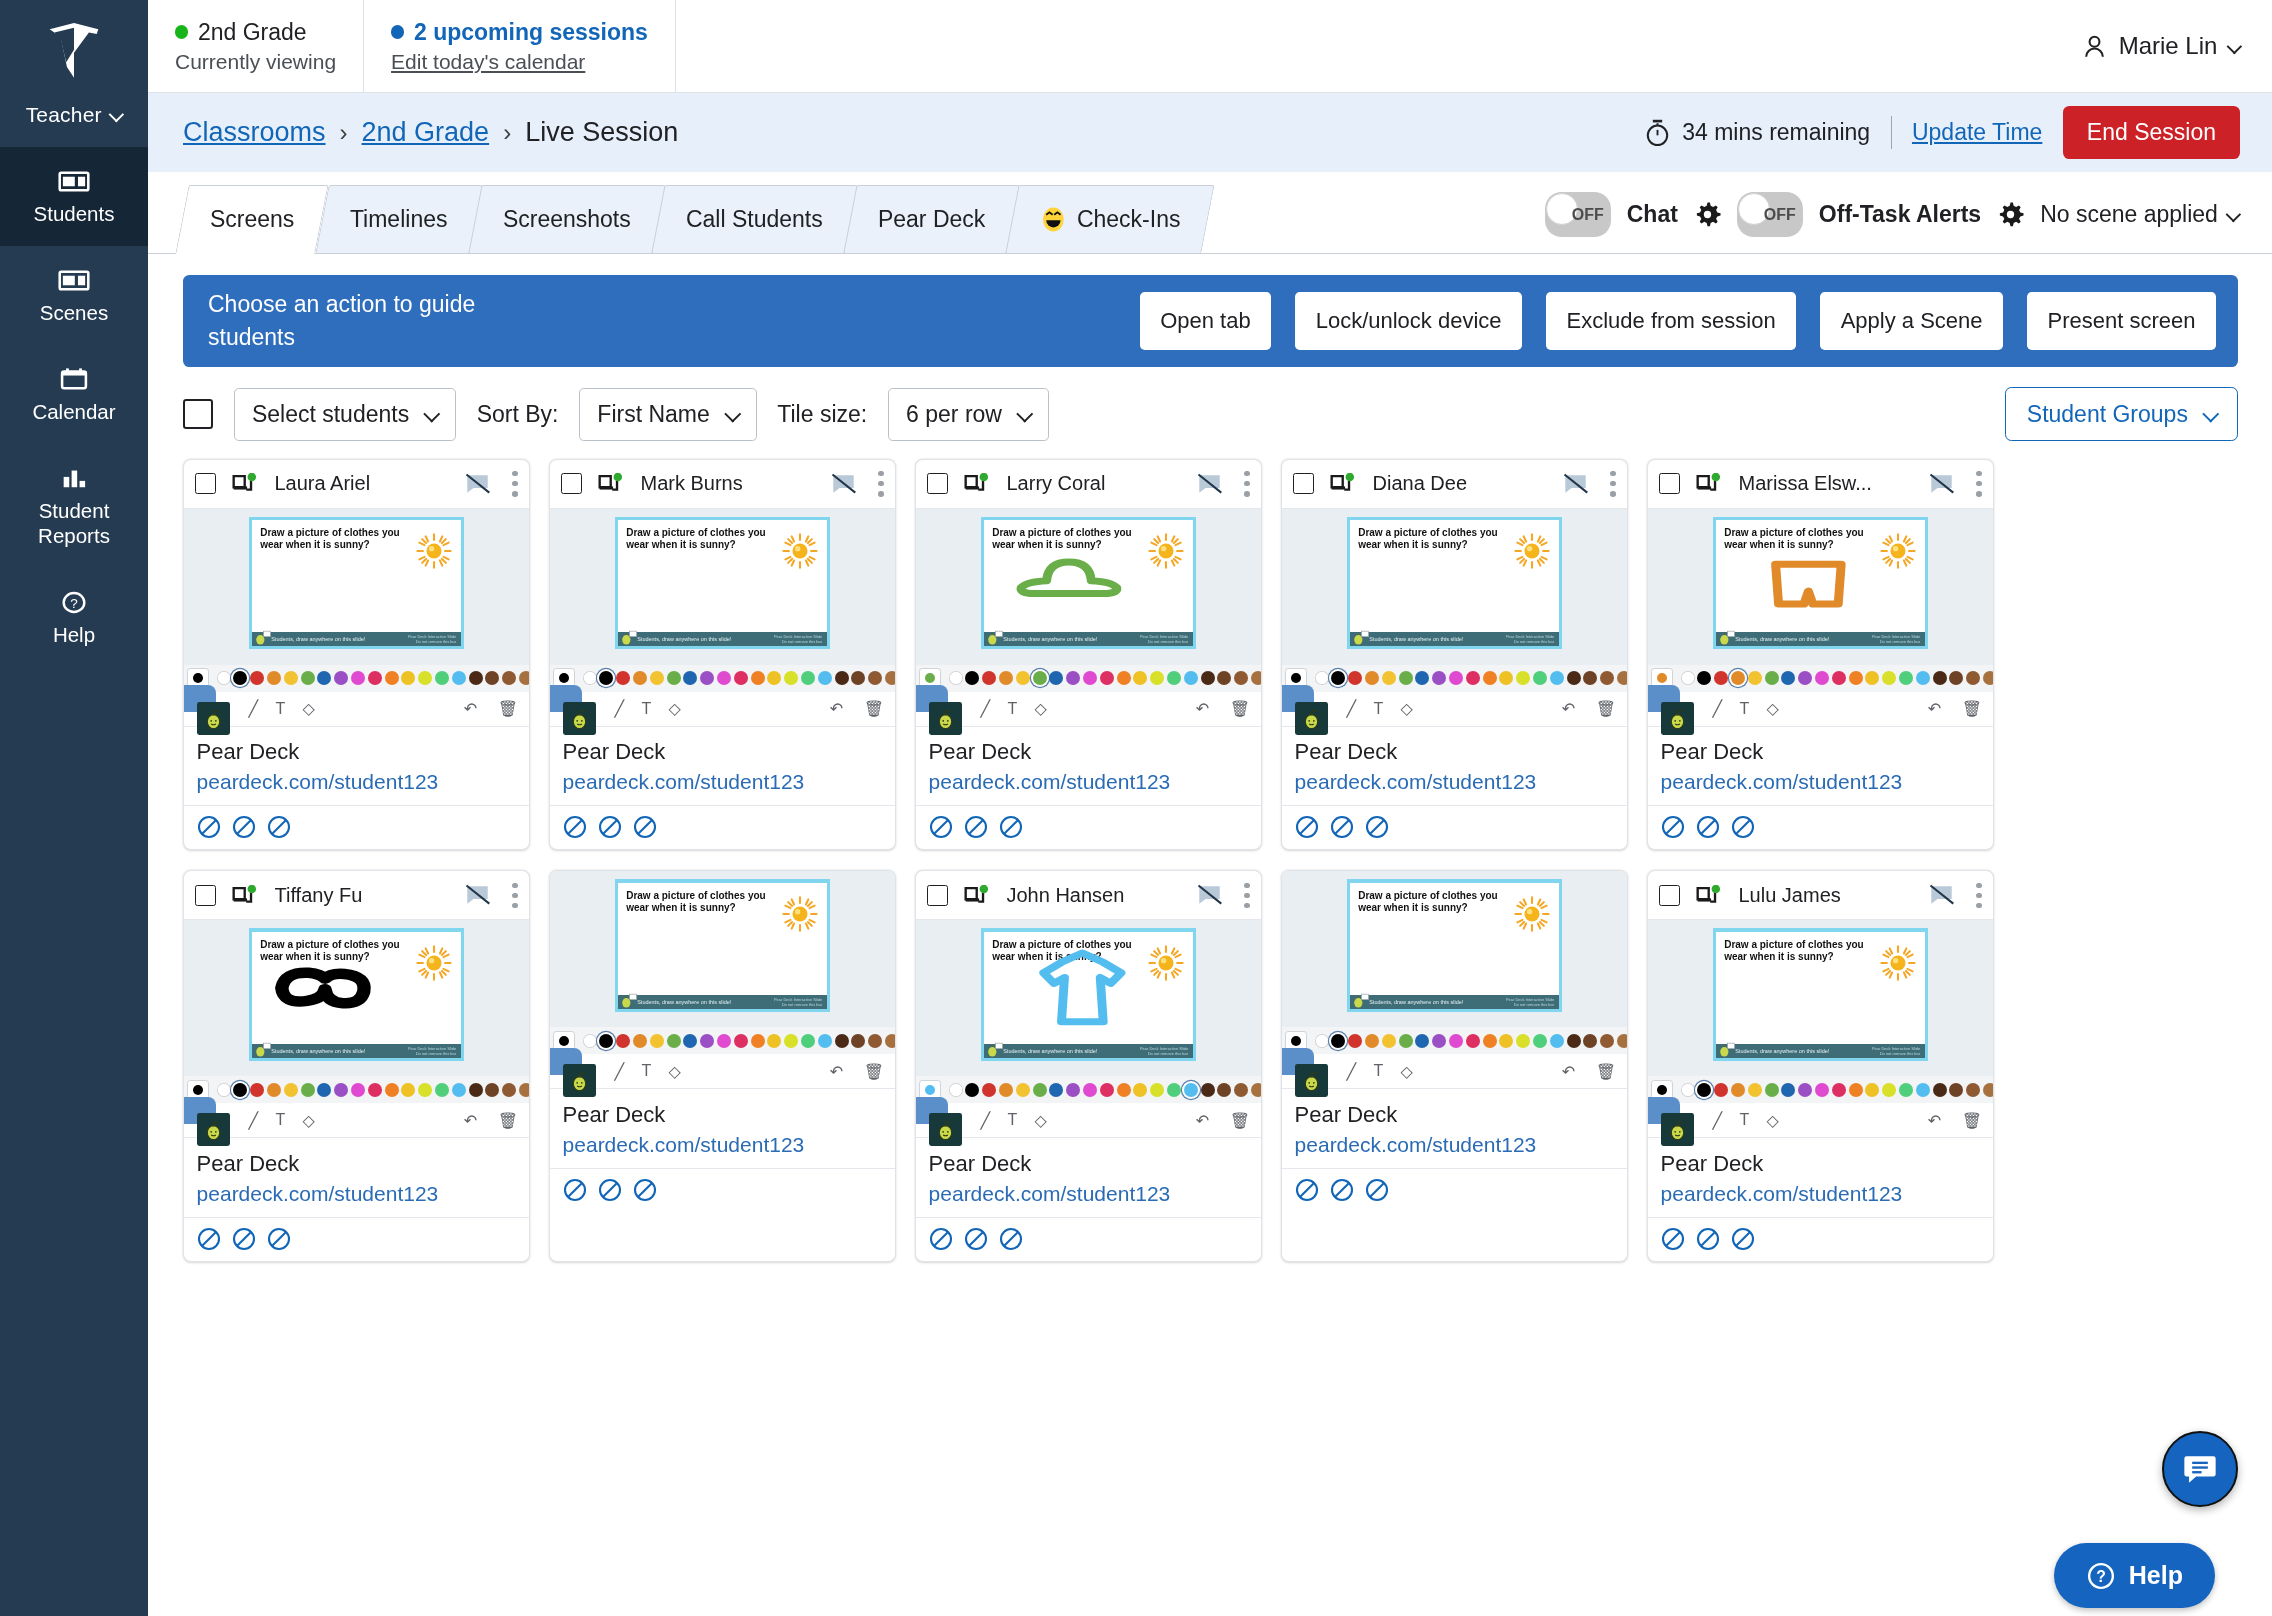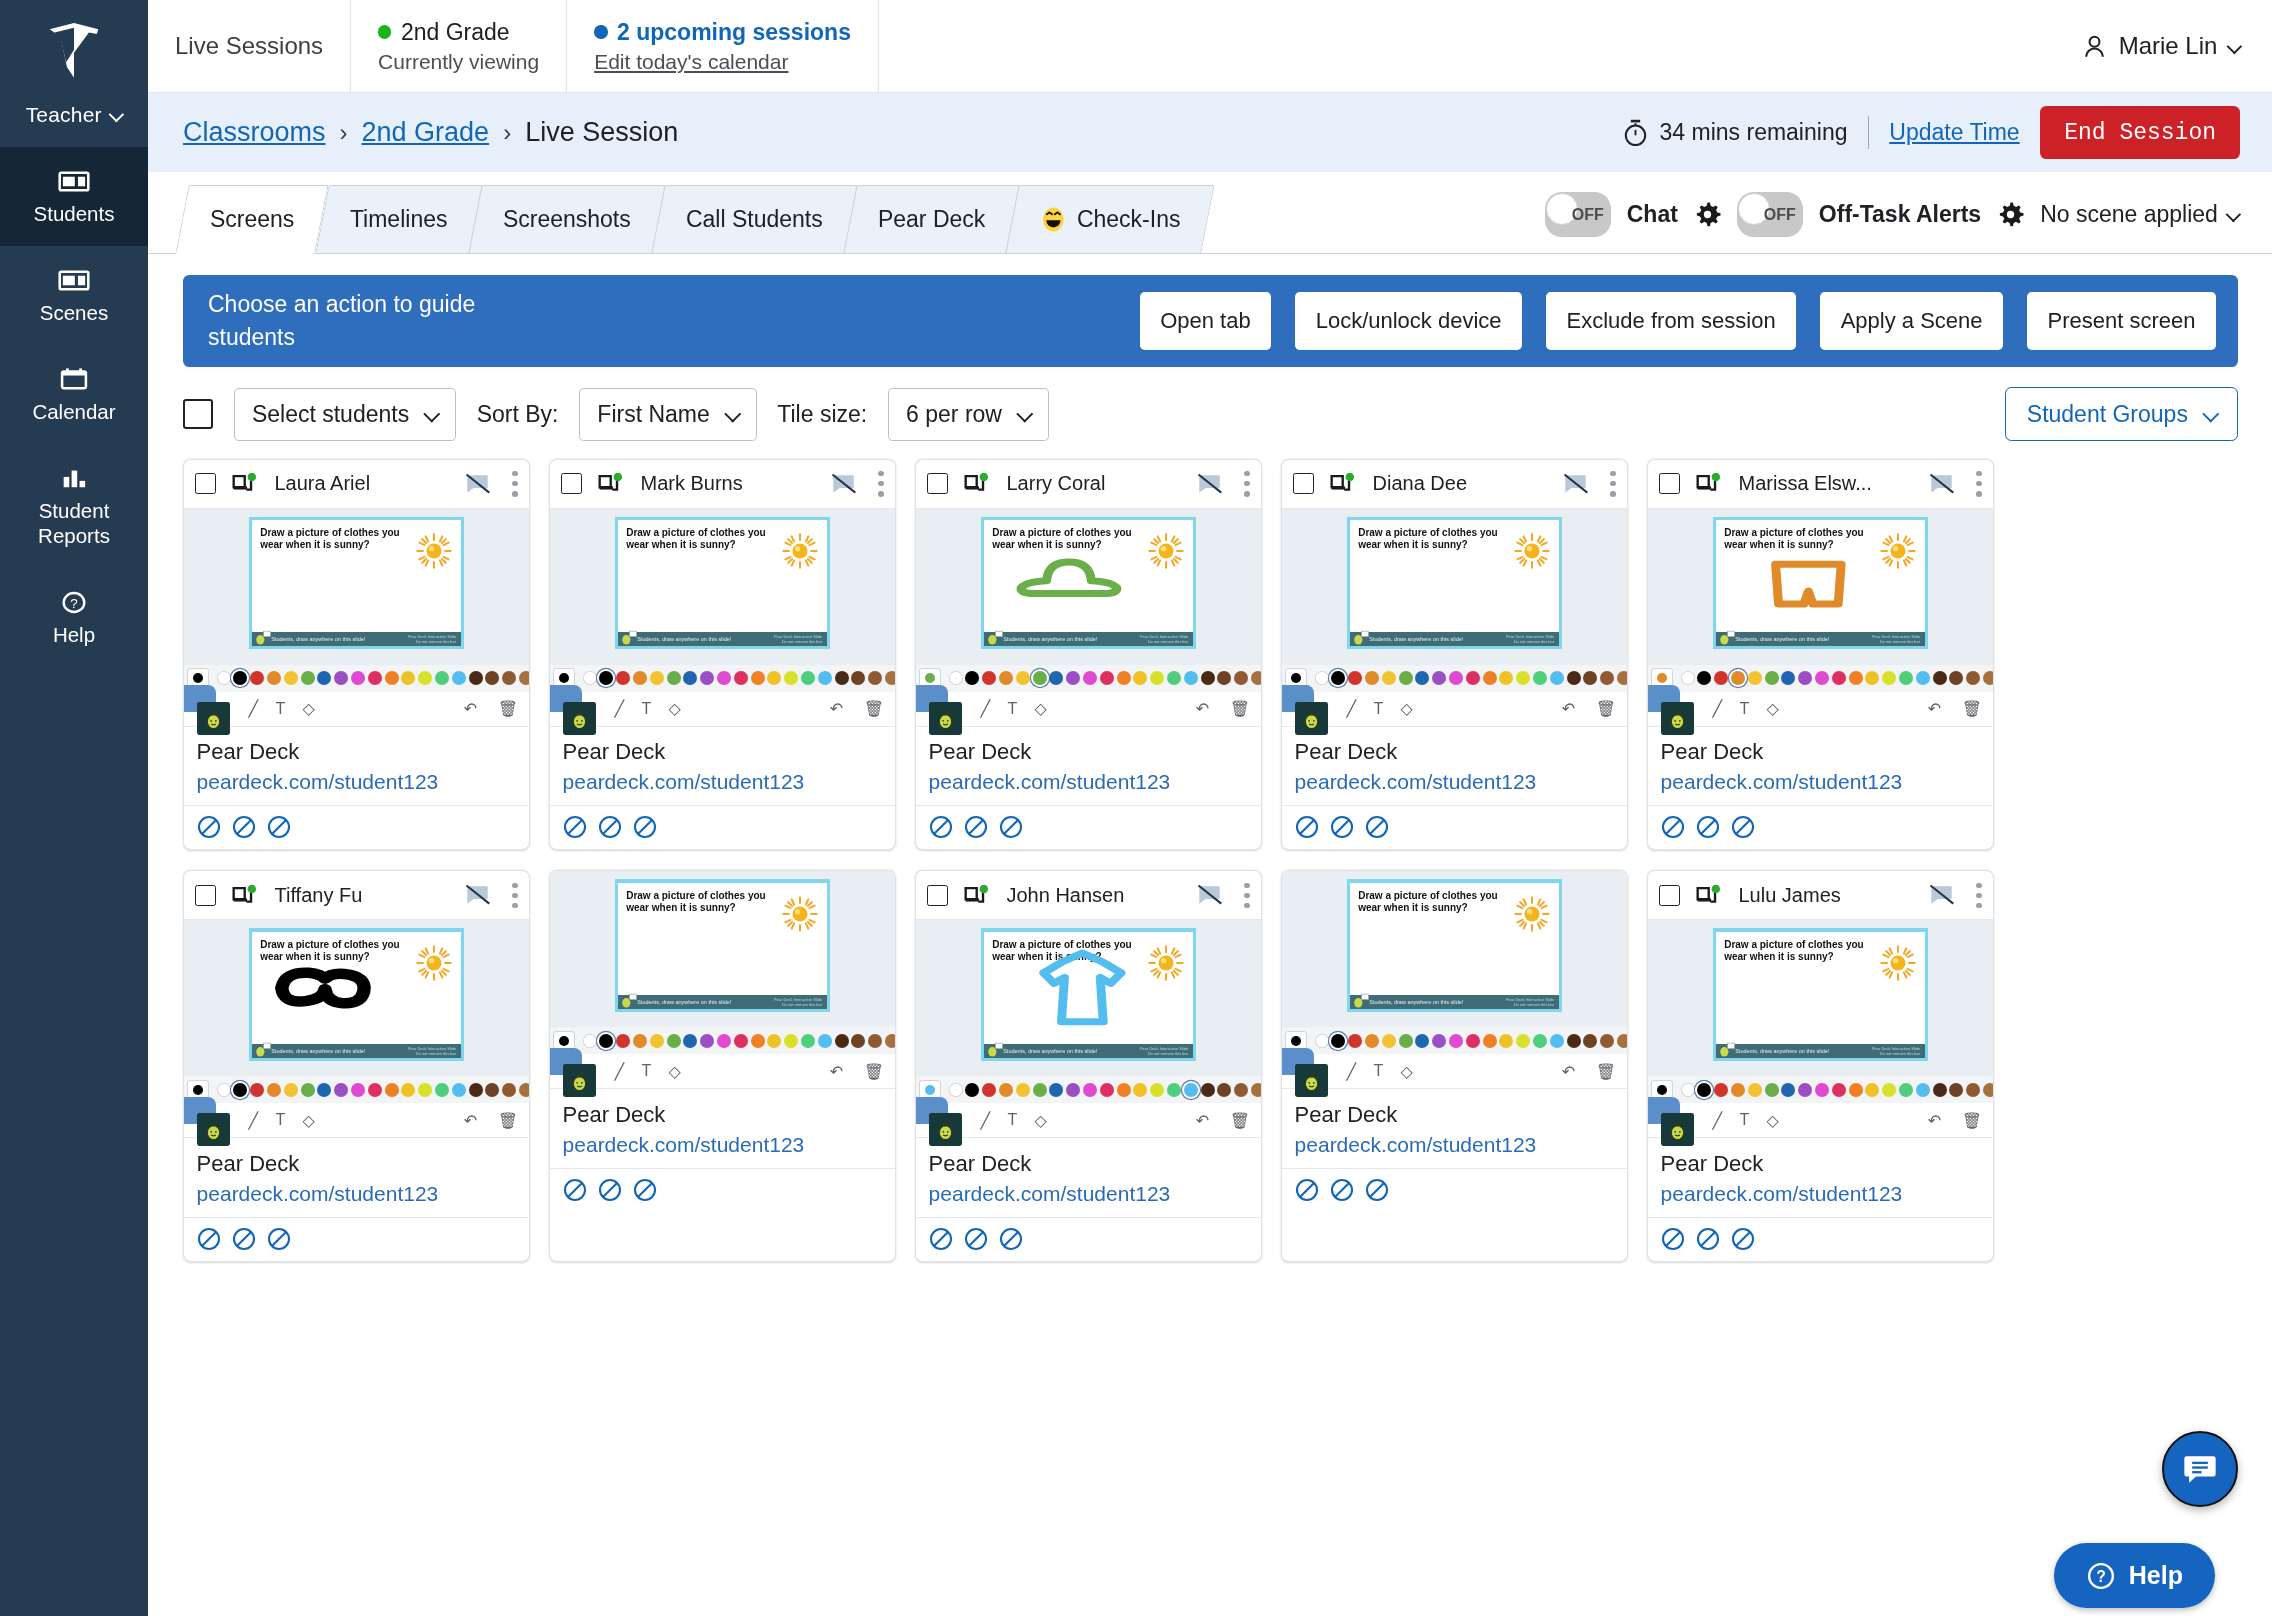--- a/index.html
+++ b/index.html
@@ -85,21 +85,21 @@
   .crumbs { display: flex; align-items: center; gap: 14px; font-size: 27px; }
   .crumb-link { color: #1266b8; text-decoration: underline; }
   .crumb-sep { color: #3c4043; font-size: 24px; }
   .crumb-cur { color: #202124; }
   .crumb-right { margin-left: auto; display: flex; align-items: center; gap: 20.5px; }
   .timer { display: flex; align-items: center; gap: 11px; font-size: 23px; color: #202124; }
   .vdiv { width: 0.8px; height: 33px; background: #9aa7b4; }
   .update-time { font-size: 23px; color: #1266b8; text-decoration: underline; }
   .end-session {
     background: #cc2127; color: #fff; border: none; border-radius: 6.3px;
-    font-size: 23px; padding: 13.4px 24px; font-family: Liberation Mono, monospace; cursor: pointer;
+    font-size: 23px; padding: 13.4px 24px; font-family: Liberation Sans, sans-serif; cursor: pointer;
   }
 
   
   .tabsrow {
     height: 82px; flex: 0 0 82px;
     display: flex; align-items: flex-end;
     padding: 0 33px 0 35px;
     border-bottom: 0.8px solid #c9d0d8;
     background: #fff;
     position: relative;
@@ -350,23 +350,20 @@
         <ellipse cx="20" cy="17" rx="13" ry="12" fill="none" stroke="#fff" stroke-width="3"></ellipse>
         <text x="20" y="24" font-size="17" fill="#fff" text-anchor="middle" font-family="Liberation Sans">?</text>
       </svg>
       <span>Help</span>
     </div>
   </nav>
 
   <div class="main">
 
     <header class="topbar">
-      <div class="tb-cell first">
-        <span class="tb-title">Live Sessions</span>
-      </div>
       <div class="tb-cell">
         <div class="tb-line1">
           <span class="dot green"></span>
           <span>2nd Grade</span>
         </div>
         <div class="tb-line2">Currently viewing</div>
       </div>
       <div class="tb-cell">
         <div class="tb-line1 link">
           <span class="dot blue"></span>

